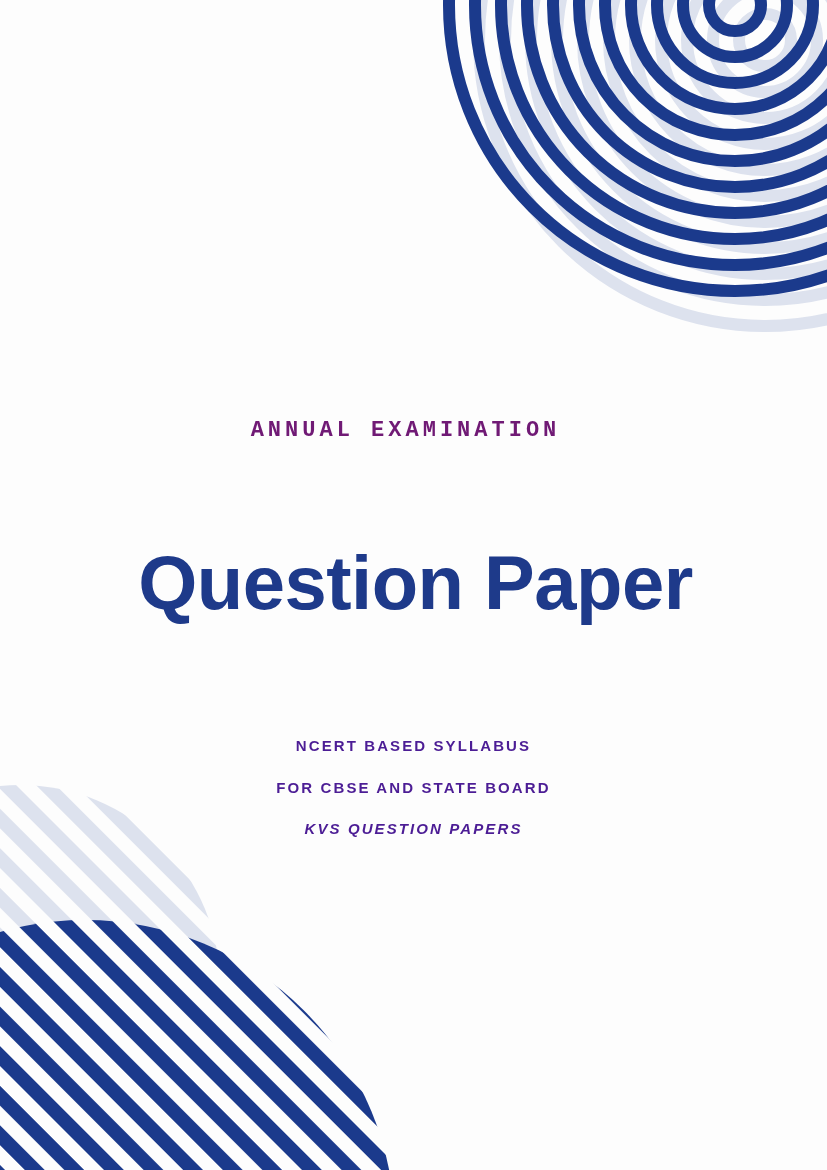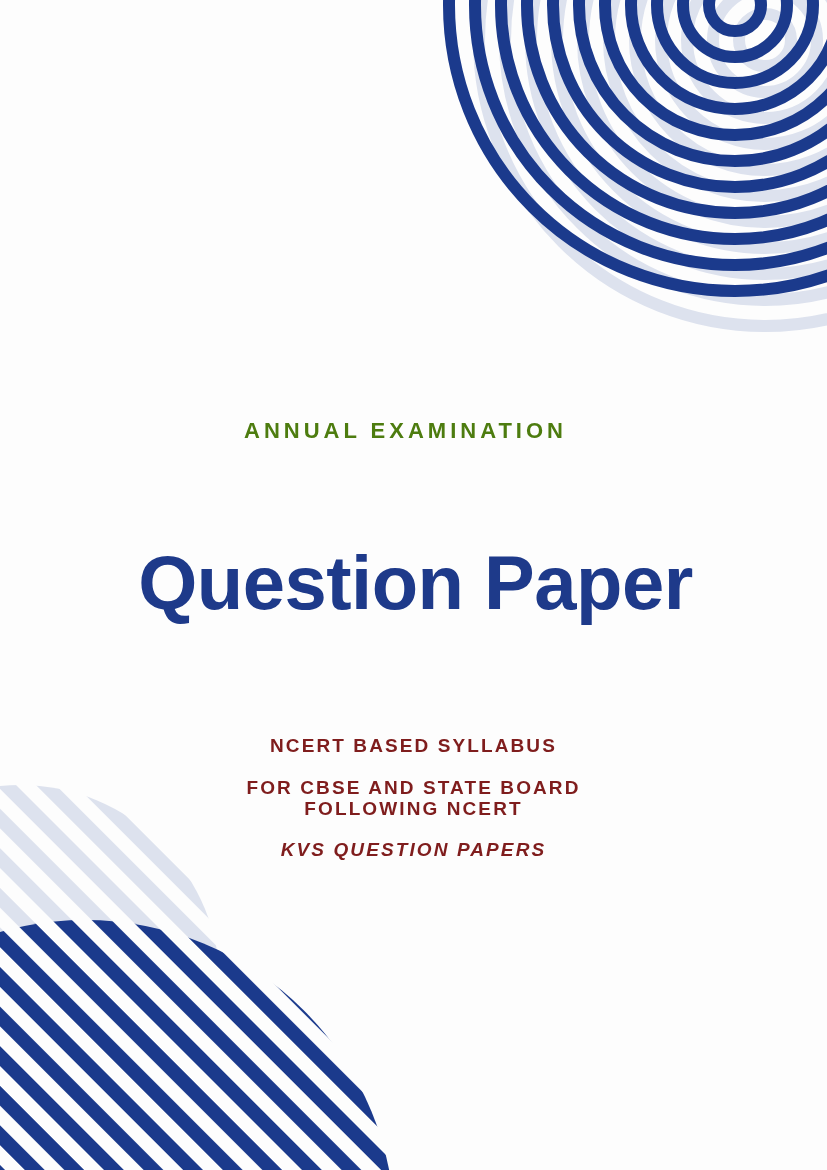--- a/index.html
+++ b/index.html
@@ -56,22 +56,23 @@
   }
 
   .eyebrow {
     position: absolute;
     top: 418px;
     left: 0;
     right: 16px;
     font-size: 22px;
     font-weight: bold;
     letter-spacing: 4.0px;
-    color: #4d7c0f;
+    color: #701a75;
     line-height: 1.2;
+    font-family: Liberation Mono, monospace;
   }
 
   .title {
     position: absolute;
     top: 489px;
     left: 4px;
     right: 0;
     font-size: 76px;
     font-weight: bold;
     color: #1e3a8a;
@@ -81,22 +82,22 @@
 
   .title .line2 {
     display: block;
   }
 
   .sub-block {
     position: absolute;
     top: 735px;
     left: 0;
     right: 0;
-    color: #7f1d1d;
-    font-size: 19px;
+    color: #4c1d95;
+    font-size: 15px;
     font-weight: bold;
     letter-spacing: 2.1px;
   }
 
   .sub-line {
     line-height: 21px;
   }
 
   .sub-gap-1 { margin-top: 21px; }
   .sub-gap-2 { margin-top: 20px; font-style: italic; }
@@ -156,18 +157,17 @@
 
     <div class="eyebrow">ANNUAL EXAMINATION</div>
 
     <h1 class="title">
       <span>Question Paper</span>
     </h1>
 
     <div class="sub-block">
       <div class="sub-line">NCERT BASED SYLLABUS</div>
       <div class="sub-line sub-gap-1">FOR CBSE AND STATE BOARD</div>
-      <div class="sub-line">FOLLOWING NCERT</div>
       <div class="sub-line sub-gap-2">KVS QUESTION PAPERS</div>
     </div>
 
   </div>
 </div>
 
 </body></html>

